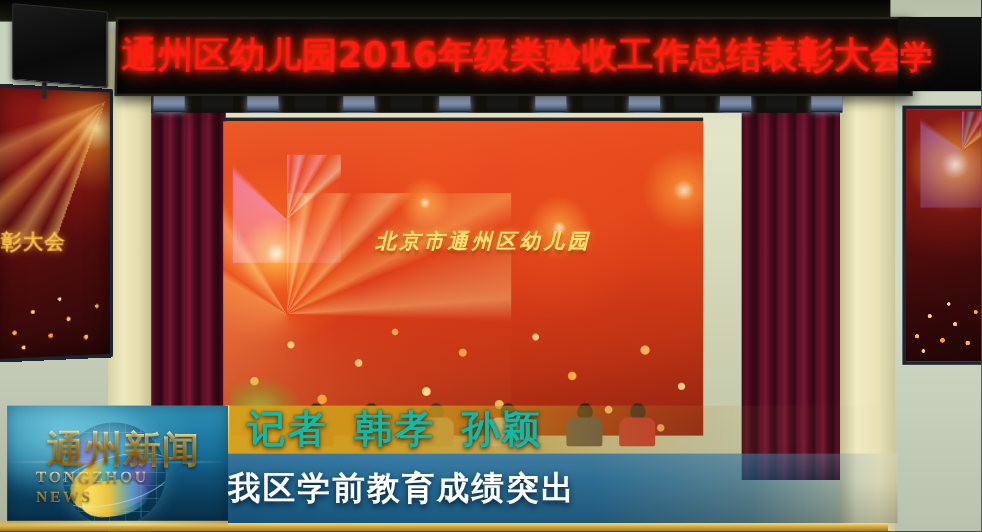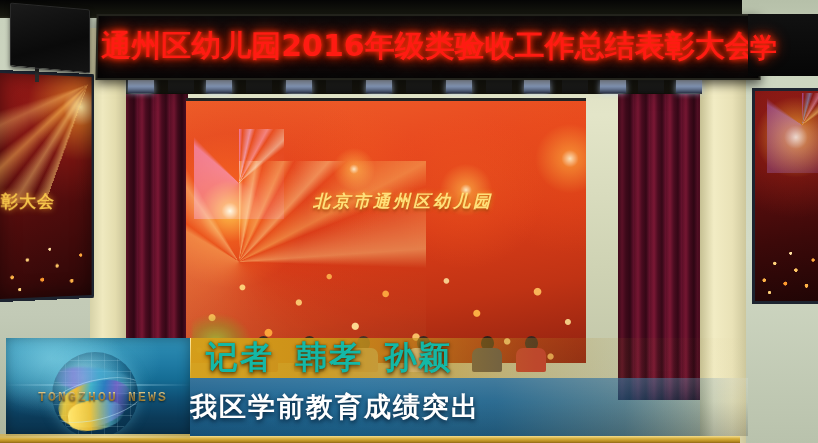--- a/index.html
+++ b/index.html
@@ -365,22 +365,22 @@
     display:flex;align-items:center;justify-content:center;
     font-size:31px;font-weight:bold;letter-spacing:1px;
     font-family:"DejaVu Serif","Liberation Serif",serif;
     background:linear-gradient(180deg,#fff6c8 0%,#f6d87a 30%,#d9a32c 55%,#b8801a 74%,#f3d98a 100%);
     -webkit-background-clip:text;background-clip:text;color:transparent;
     text-shadow:0 2px 3px rgba(0,0,0,.45);
     white-space:nowrap;
   }
   .logo-en{
     position:absolute;left:24px;top:52px;width:146px;
-    text-align:center;font-size:13px;font-weight:bold;letter-spacing:2.2px;
-    font-family:Liberation Mono, monospace;
+    text-align:left;font-size:13px;font-weight:bold;letter-spacing:2.2px;
+    font-family:Liberation Serif, serif;
     background:linear-gradient(180deg,#fff3bd 0%,#e9c163 45%,#c08f22 100%);
     -webkit-background-clip:text;background-clip:text;color:transparent;
     text-shadow:0 1px 2px rgba(0,0,0,.5);
   }
 
   
   .gold-bar{
     position:absolute;left:0;top:102px;width:740px;height:7px;
     background:linear-gradient(180deg,#f4dd8e 0%,#d8b244 35%,#b98c20 75%,#8f6a16 100%);
   }
@@ -500,20 +500,21 @@
     <div class="logo-panel">
       <div class="glow"></div>
       <div class="horizon"></div>
       <div class="globe">
         <div class="grid"></div>
         <div class="band-c"></div>
         <div class="band-a"></div>
         <div class="band-b"></div>
         <div class="ring"></div>
       </div>
+      <div class="logo-cn">通州新闻</div>
       <div class="logo-en">TONGZHOU NEWS</div>
     </div>
 
     <div class="gold-bar">
       <div class="gold-bar-top"></div>
     </div>
   </div>
 
 </div>
 

